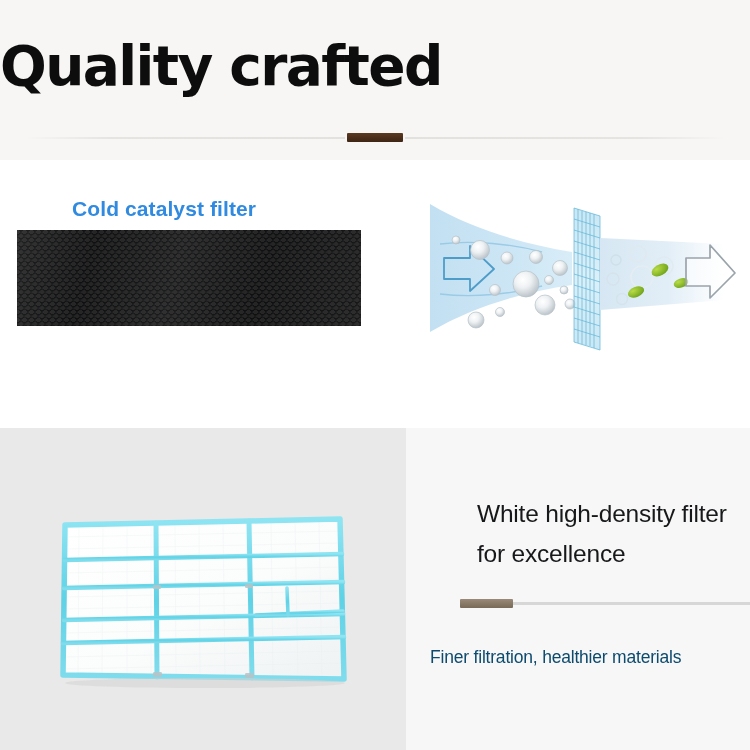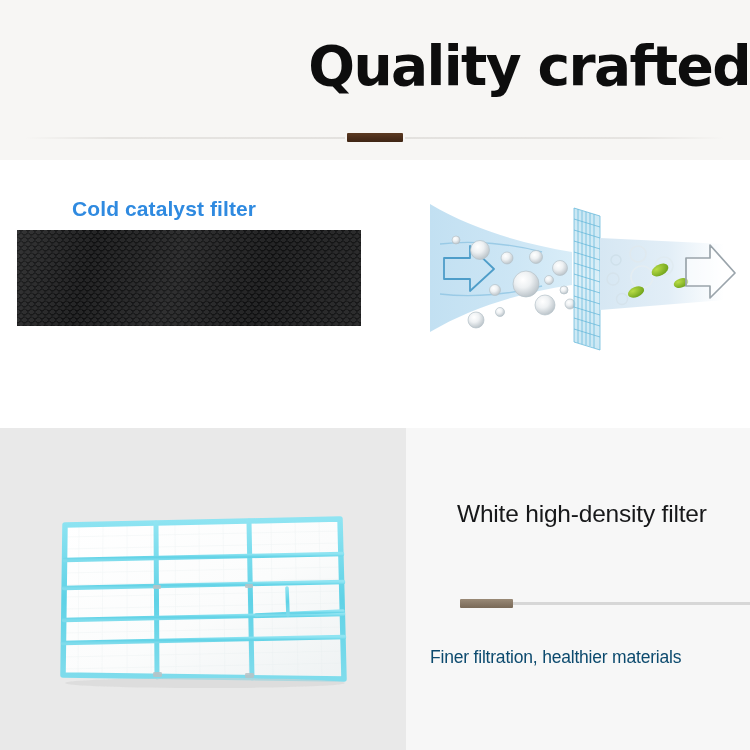--- a/index.html
+++ b/index.html
@@ -11,21 +11,21 @@
   }
   .page{position:relative;width:750px;height:750px;overflow:hidden;}
 
   
   .hero{
     position:absolute;left:0;top:0;width:750px;height:160px;
     background:#f7f6f4;
   }
   .hero-title{
     position:absolute;left:0;top:31px;width:750px;
-    text-align:right;
+    text-align:left;
     font-family:"DejaVu Sans","Liberation Sans",sans-serif;
     font-weight:700;
     font-size:55px;
     letter-spacing:-1.6px;
     color:#0d0d0d;
     line-height:70px;
     white-space:nowrap;
   }
   .hero-rule{
     position:absolute;left:25px;top:137px;width:700px;height:2px;
@@ -95,21 +95,21 @@
 
   
   .wf{position:absolute;left:55px;top:75px;width:295px;height:185px;}
   .wf svg{display:block;width:295px;height:185px;}
 
   .sec2-head{
     position:absolute;left:457px;top:494px;width:290px;
     font-size:24.5px;line-height:40px;color:#17181a;font-weight:400;
     letter-spacing:-0.2px;
   }
-  .sec2-head span{display:block;}
+  .sec2-head span{display:block;margin-left:20px;}
   .sec2-divider{
     position:absolute;left:460px;top:602px;width:290px;height:3px;
     background:#d7d7d7;
   }
   .sec2-divider-accent{
     position:absolute;left:460px;top:599px;width:53px;height:9px;
     border-radius:1px;
     background:linear-gradient(to bottom,#9a8a77 0%,#877765 55%,#7a6a58 100%);
   }
   .sec2-sub{
@@ -328,18 +328,19 @@
 
           <ellipse cx="150" cy="180" rx="140" ry="5" fill="#d3d3d3" opacity=".55"></ellipse>
         </svg>
       </div>
     </div>
     <div class="sec2-right"></div>
   </div>
 
   <div class="sec2-head">
     <span>White high-density filter</span>
+    <span>for excellence</span>
   </div>
   <div class="sec2-divider"></div>
   <div class="sec2-divider-accent"></div>
   <div class="sec2-sub">Finer filtration, healthier materials</div>
 
 </div>
 
 </body></html>

